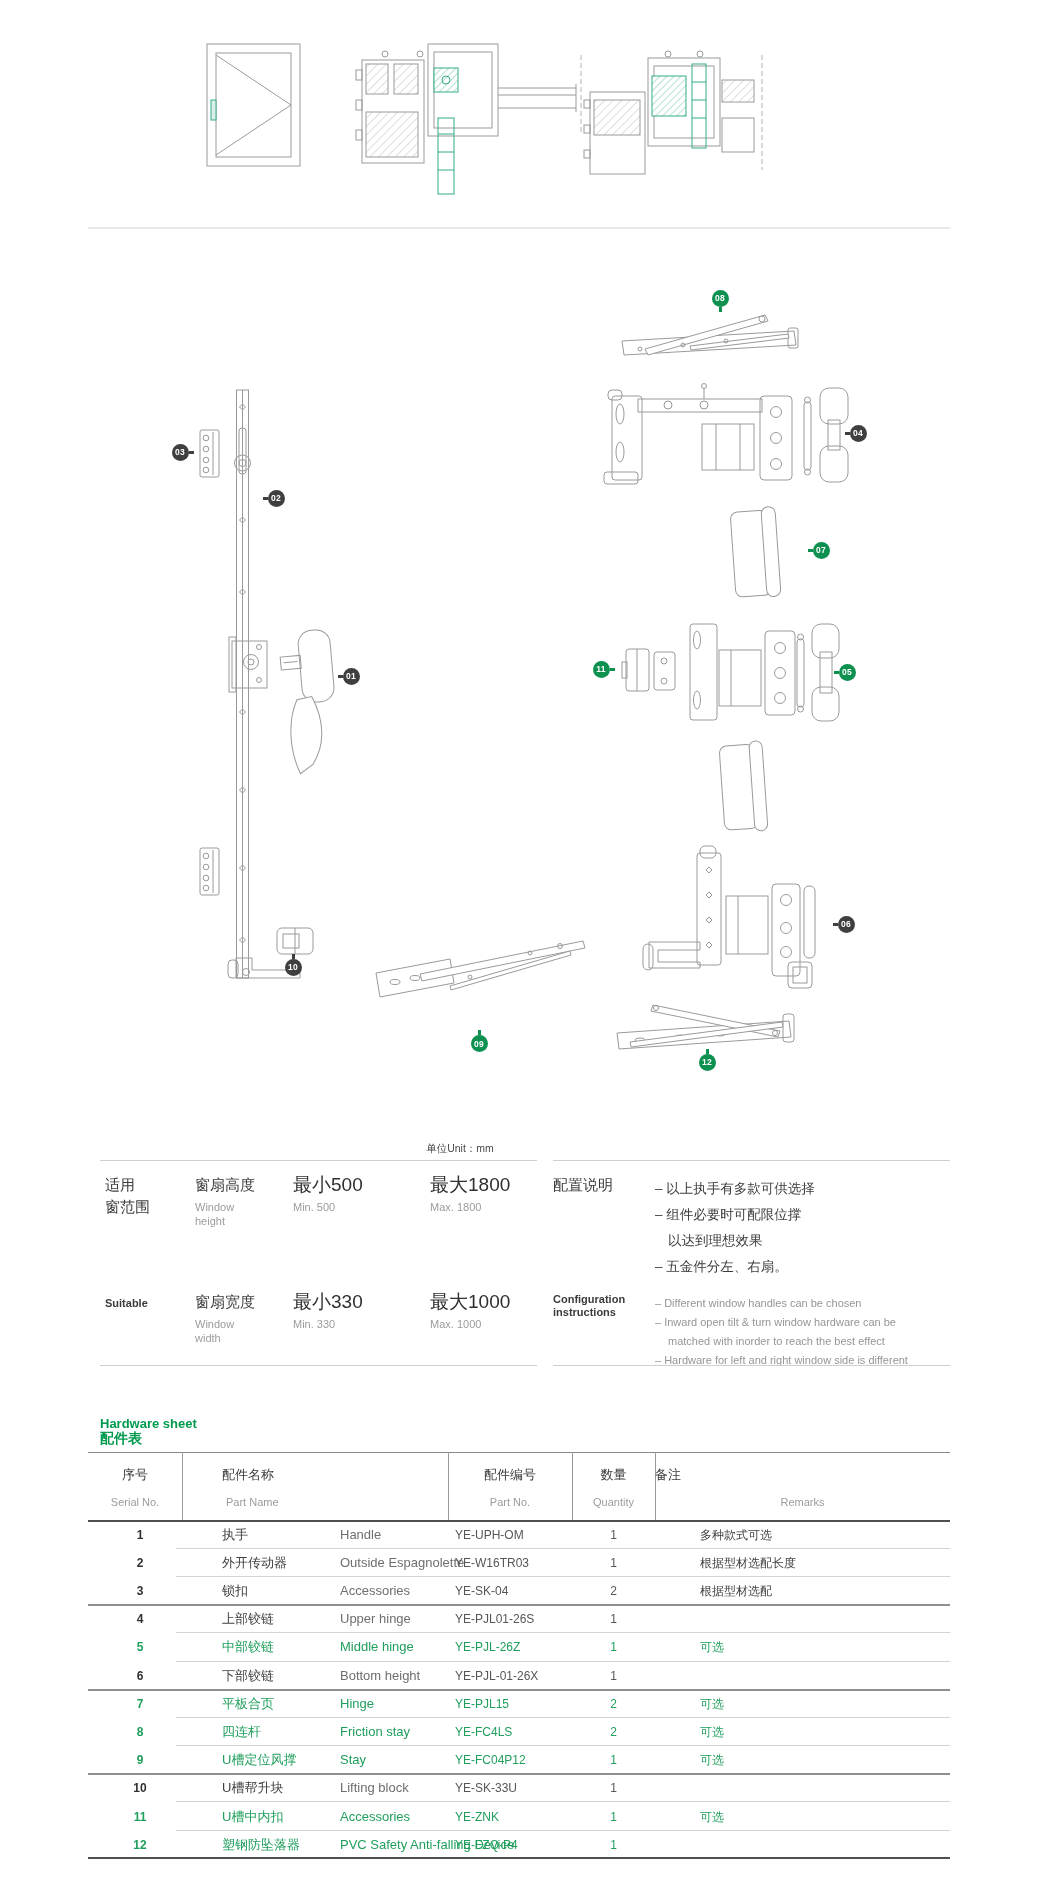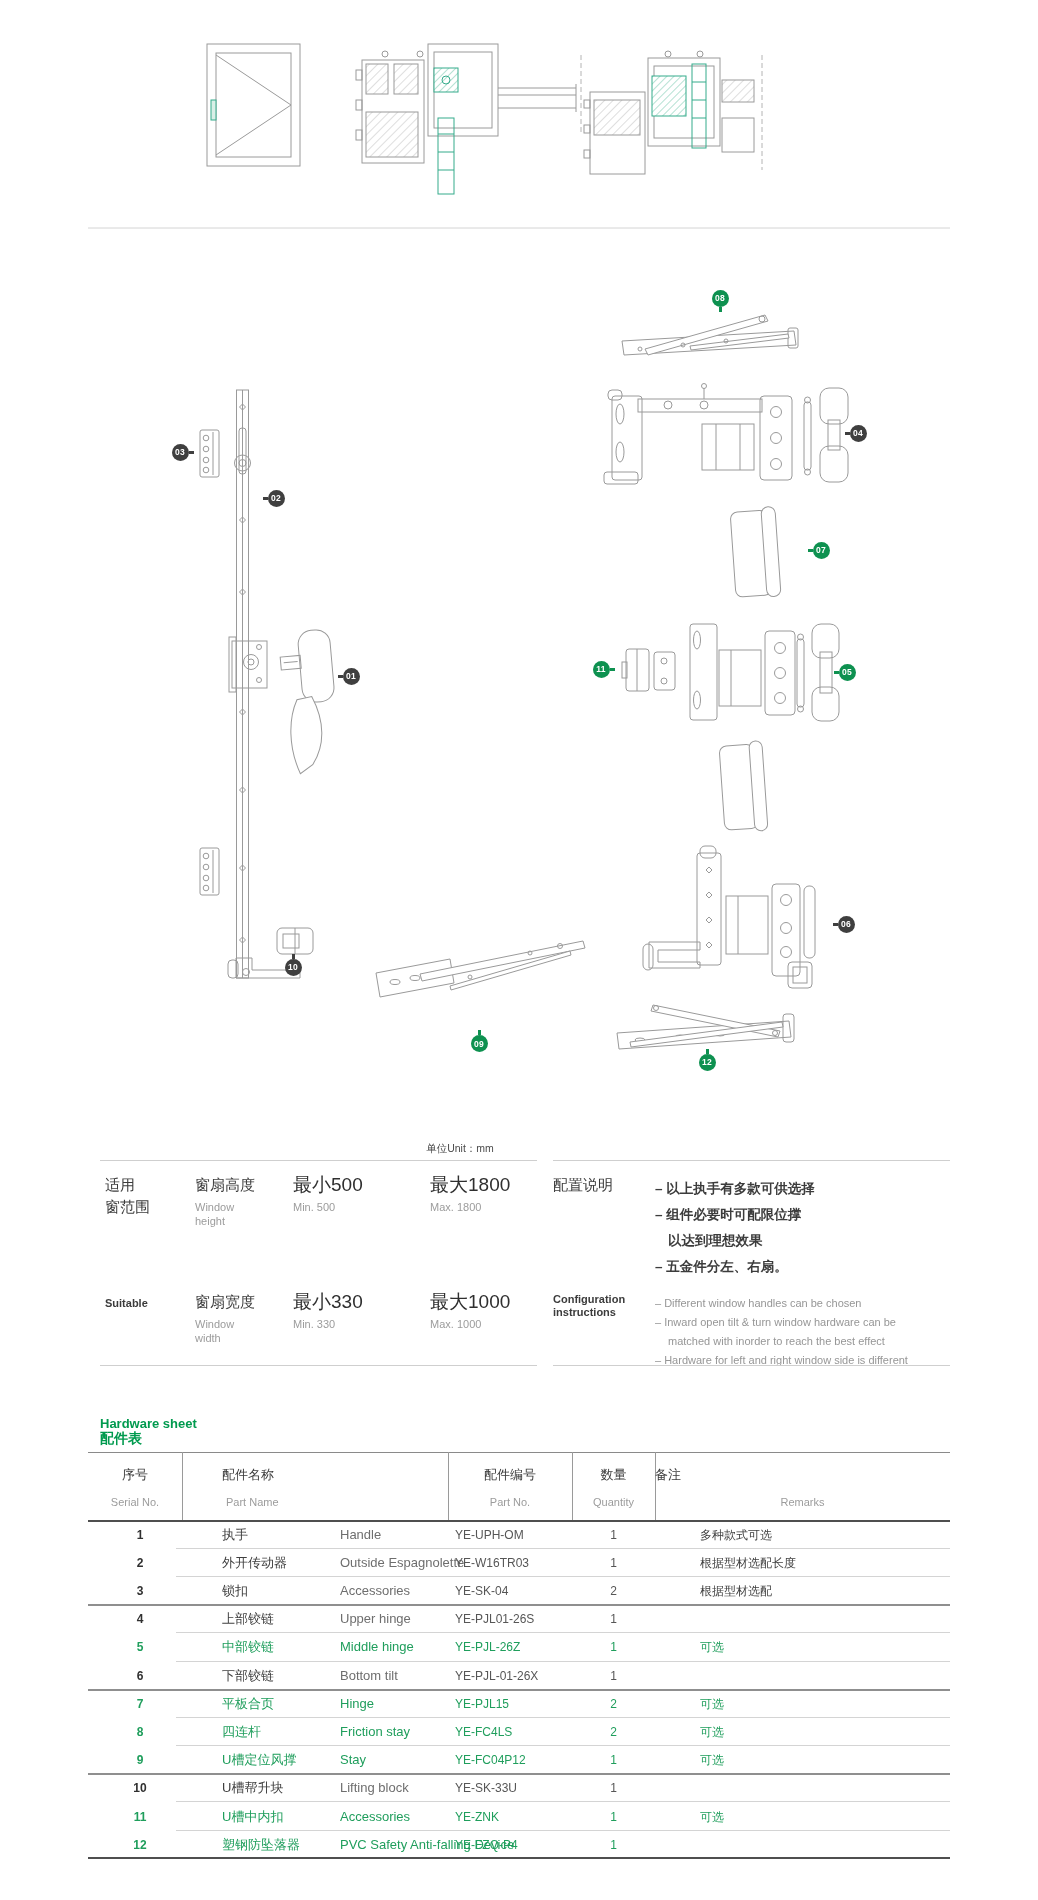--- a/index.html
+++ b/index.html
@@ -306,21 +306,21 @@
   <div class="abs cn15" style="left:105px;top:1176px;">适用</div>
   <div class="abs cn15" style="left:105px;top:1198px;">窗范围</div>
   <div class="abs cn15" style="left:195px;top:1176px;">窗扇高度</div>
   <div class="abs gry11" style="left:195px;top:1200px;">Window</div>
   <div class="abs gry11" style="left:195px;top:1214px;">height</div>
   <div class="abs cn19" style="left:293px;top:1172px;">最小500</div>
   <div class="abs gry11" style="left:293px;top:1200px;">Min. 500</div>
   <div class="abs cn19" style="left:430px;top:1172px;">最大1800</div>
   <div class="abs gry11" style="left:430px;top:1200px;">Max. 1800</div>
   <div class="abs cn15" style="left:553px;top:1176px;">配置说明</div>
-  <div class="abs" style="left:655px;top:1176px;font-weight:bold;" id="notes-cn">
+  <div class="abs" style="left:655px;top:1176px;" id="notes-cn">
       <div class="note-cn">– 以上执手有多款可供选择</div>
       <div class="note-cn">– 组件必要时可配限位撑</div>
       <div class="note-cn note-indent">以达到理想效果</div>
       <div class="note-cn">– 五金件分左、右扇。</div>
     </div>
 
   <div class="abs bold11" style="left:105px;top:1297px;">Suitable</div>
   <div class="abs cn15" style="left:195px;top:1293px;">窗扇宽度</div>
   <div class="abs gry11" style="left:195px;top:1317px;">Window</div>
   <div class="abs gry11" style="left:195px;top:1331px;">width</div>
@@ -400,21 +400,21 @@
           <div class="c-serial">5</div>
           <div class="c-namecn">中部铰链</div>
           <div class="c-nameen">Middle hinge</div>
           <div class="c-partno">YE-PJL-26Z</div>
           <div class="c-qty">1</div>
           <div class="c-remark">可选</div>
         </div>
         <div class="hrow row-dark" style="top: 209.6px;">
           <div class="c-serial">6</div>
           <div class="c-namecn">下部铰链</div>
-          <div class="c-nameen">Bottom tilt</div>
+          <div class="c-nameen">Bottom height</div>
           <div class="c-partno">YE-PJL-01-26X</div>
           <div class="c-qty">1</div>
           <div class="c-remark"></div>
         </div>
         <div class="hrow row-green" style="top: 237.8px;">
           <div class="c-serial">7</div>
           <div class="c-namecn">平板合页</div>
           <div class="c-nameen">Hinge</div>
           <div class="c-partno">YE-PJL15</div>
           <div class="c-qty">2</div>

